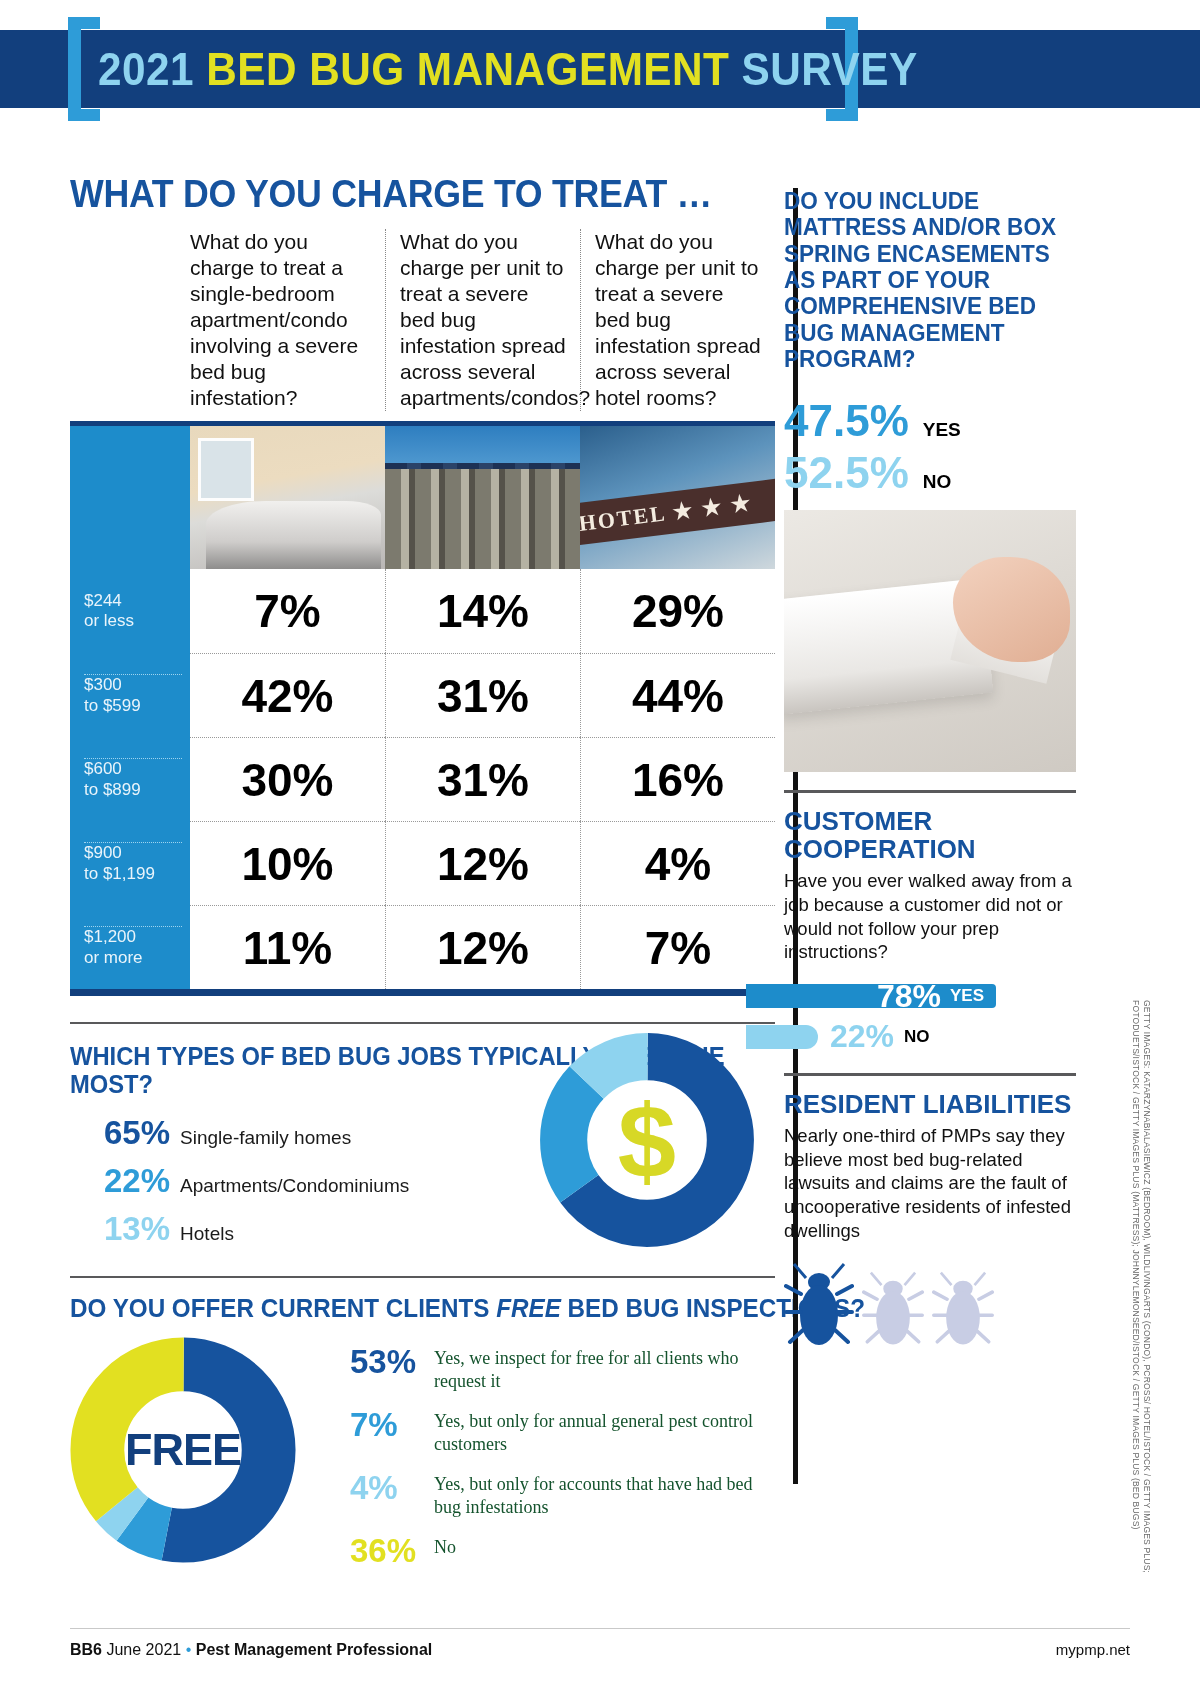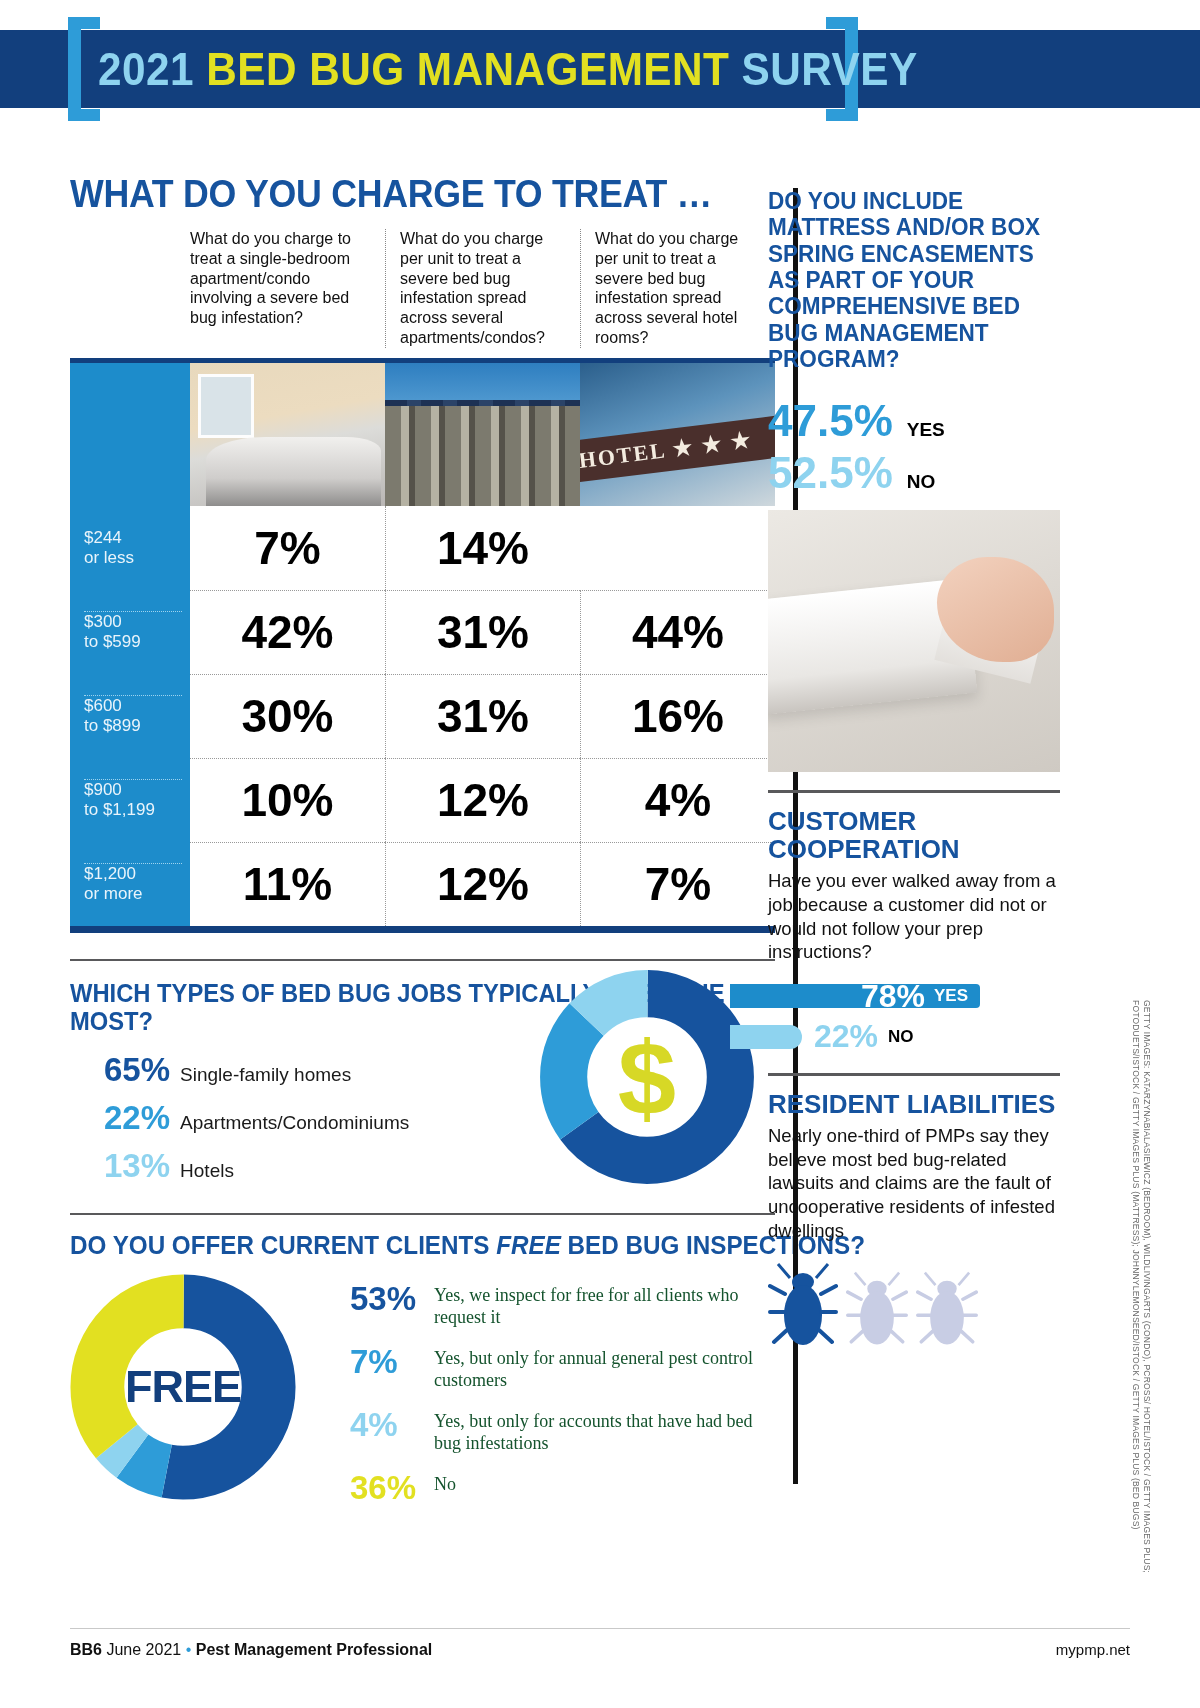--- a/index.html
+++ b/index.html
@@ -44,21 +44,21 @@
     letter-spacing: -0.3px; line-height: 1;
     transform: scaleX(0.94); transform-origin: left center;
   }
 
   
   .q-headers { display: flex; margin-top: 16px; }
   .q-headers .spacer { width: 120px; flex: none; }
   .q-cell {
     width: 195px; padding-right: 14px; flex: none;
     font-family: "Liberation Sans Narrow", "Liberation Sans", sans-serif;
-    font-size: 16px; line-height: 1.24; color: #111;
+    font-size: 21px; line-height: 1.24; color: #111;
   }
   .q-cell + .q-cell { border-left: 1px dotted #888; padding-left: 14px; }
 
   
   .photo-row { display: flex; margin-top: 10px; height: 148px; border-top: 5px solid #123f7d; }
   .photo-blue { width: 120px; background: #1d8ccb; flex: none; }
   .photo { width: 195px; flex: none; position: relative; overflow: hidden; }
   .ph-bed { background: linear-gradient(170deg,#e8d9bd 0%,#ecdcc0 38%,#dcdcd9 55%,#b9b6b4 100%); }
   .ph-bed:after{content:"";position:absolute;left:8%;top:52%;width:90%;height:48%;
     background:linear-gradient(180deg,#f1f0ee 0%,#cfcdcb 60%,#8e8d8c 100%);border-radius:34% 20% 0 0;}
@@ -130,21 +130,21 @@
   .ftxt { font-size: 18px; color: #14532d; line-height: 1.25; padding-top: 2px;
           font-family:Liberation Serif, serif; }
 
   .c-navy  { color: #16539e; }
   .c-blue  { color: #2e9cd8; }
   .c-lblue { color: #8ed3ef; }
   .c-yellow{ color: #e2e021; }
 
   
   .divider-v { position: absolute; left: 793px; top: 188px; width: 5px; height: 1296px; background: #111; }
-  .right-col { position: absolute; left: 768px; top: 188px; width: 292px; }
+  .right-col { position: absolute; left: 784px; top: 188px; width: 292px; }
   .r-head {
     color: #16539e; font-weight: bold; font-size: 23.5px; line-height: 1.12;
     font-family:"Liberation Sans Narrow","Liberation Sans",sans-serif;
     transform: scaleX(0.96); transform-origin: left center;
   }
   .r-stats { margin-top: 24px; }
   .r-stat { display: flex; align-items: baseline; margin-bottom: 2px; }
   .r-num { font-size: 44px; font-weight: bold;
            font-family:"Liberation Sans Narrow","Liberation Sans",sans-serif; margin-right: 14px; }
   .r-lab { font-size: 19px; font-weight: bold; color: #000;
@@ -248,20 +248,21 @@
   <div class="table">
     <div class="trow">
       <div class="lbl">
           <div class="inner">
         <div>$244</div>
         <div>or less</div>
       </div>
         </div>
       <div class="val">7%</div>
       <div class="val">14%</div>
+      <div class="val">29%</div>
     </div>
     <div class="trow">
       <div class="lbl">
           <div class="inner">
         <div>$300</div>
         <div>to $599</div>
       </div>
         </div>
       <div class="val">42%</div>
       <div class="val">31%</div>

